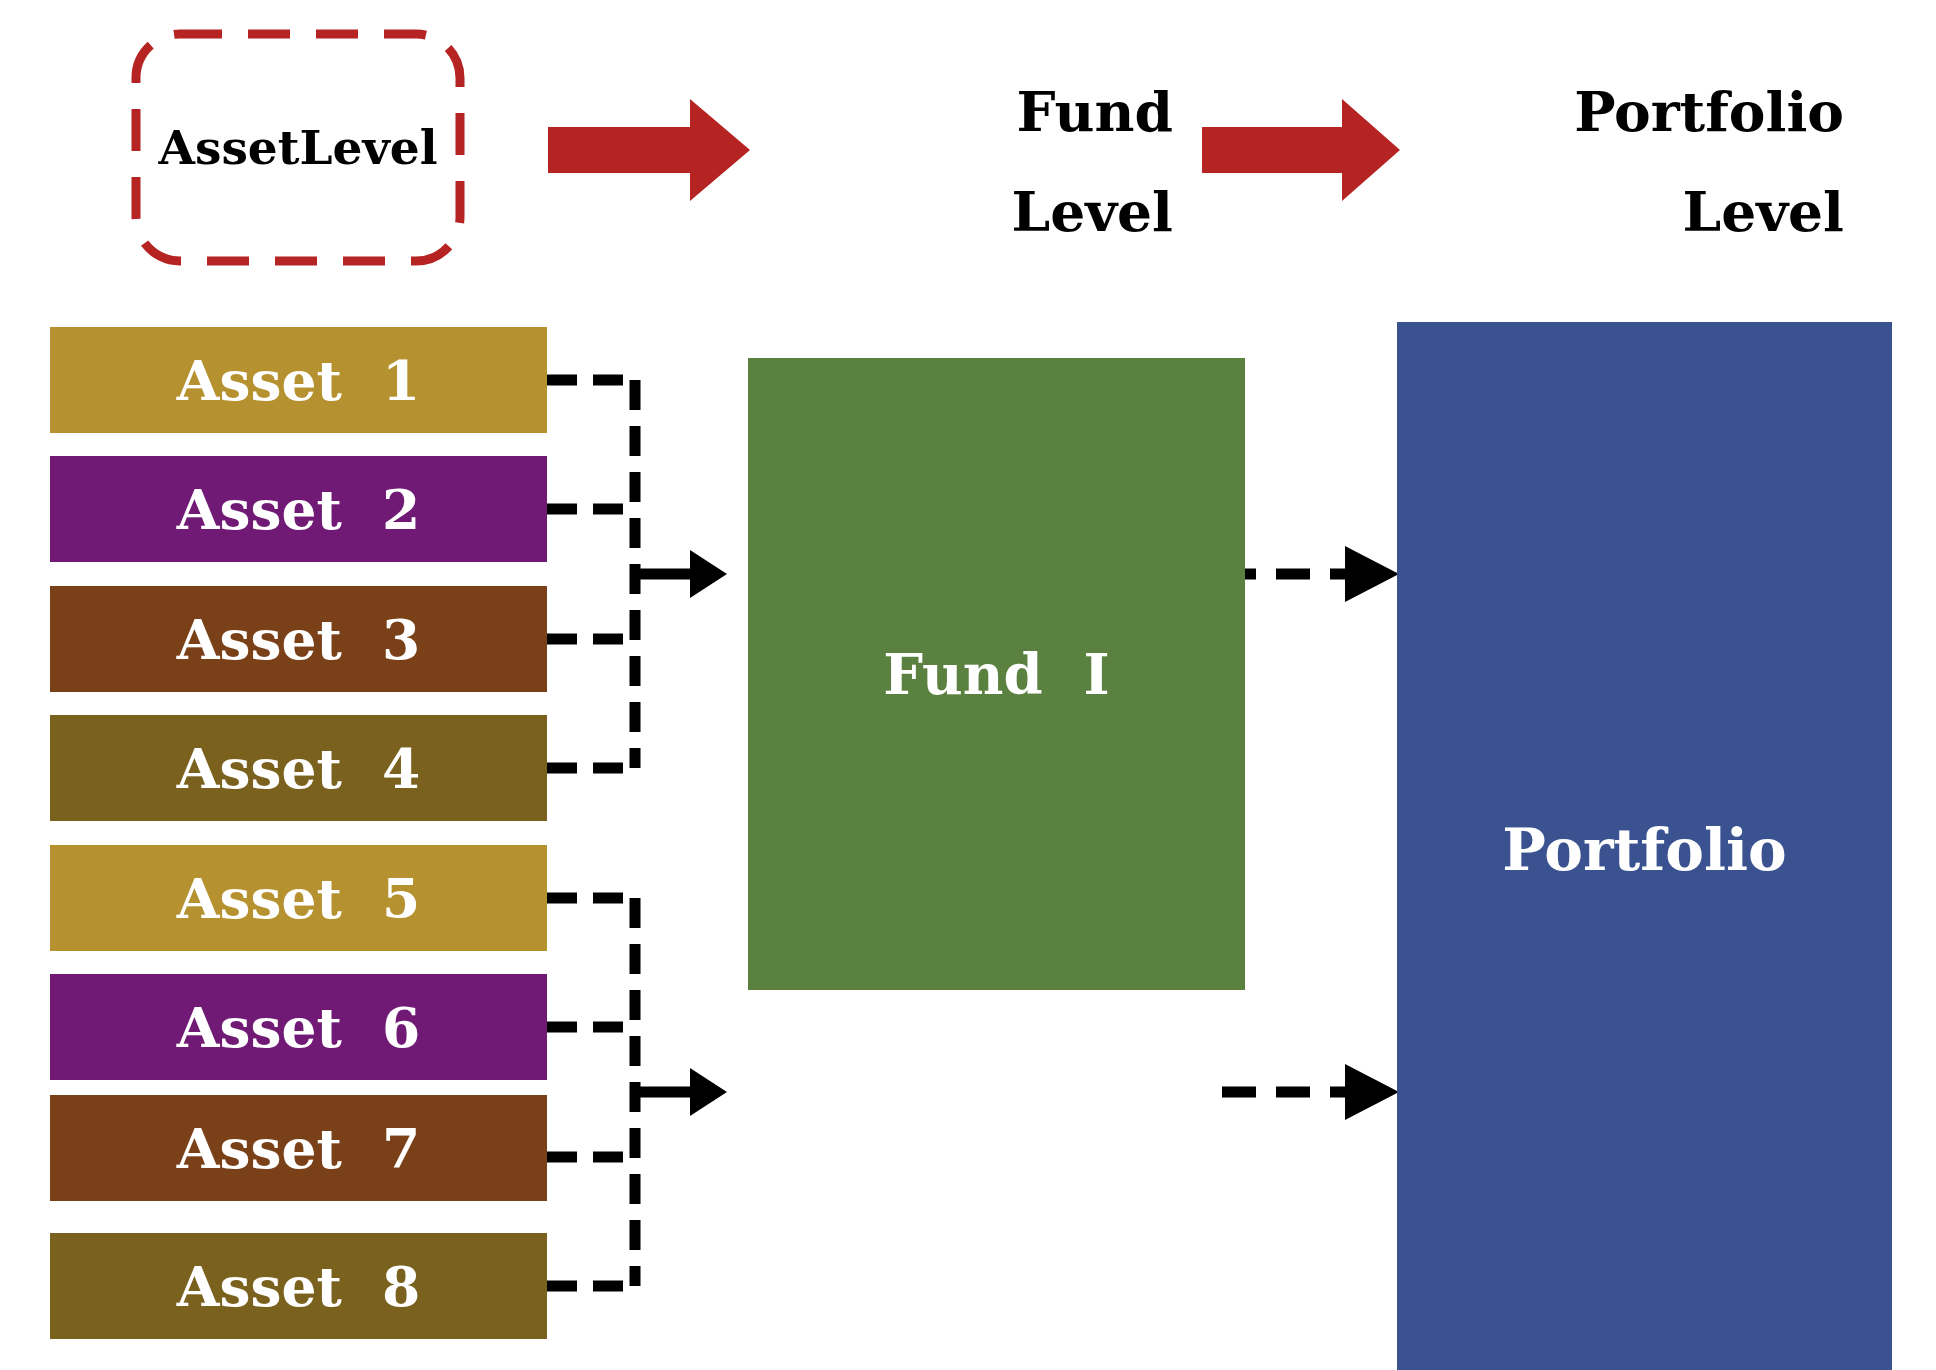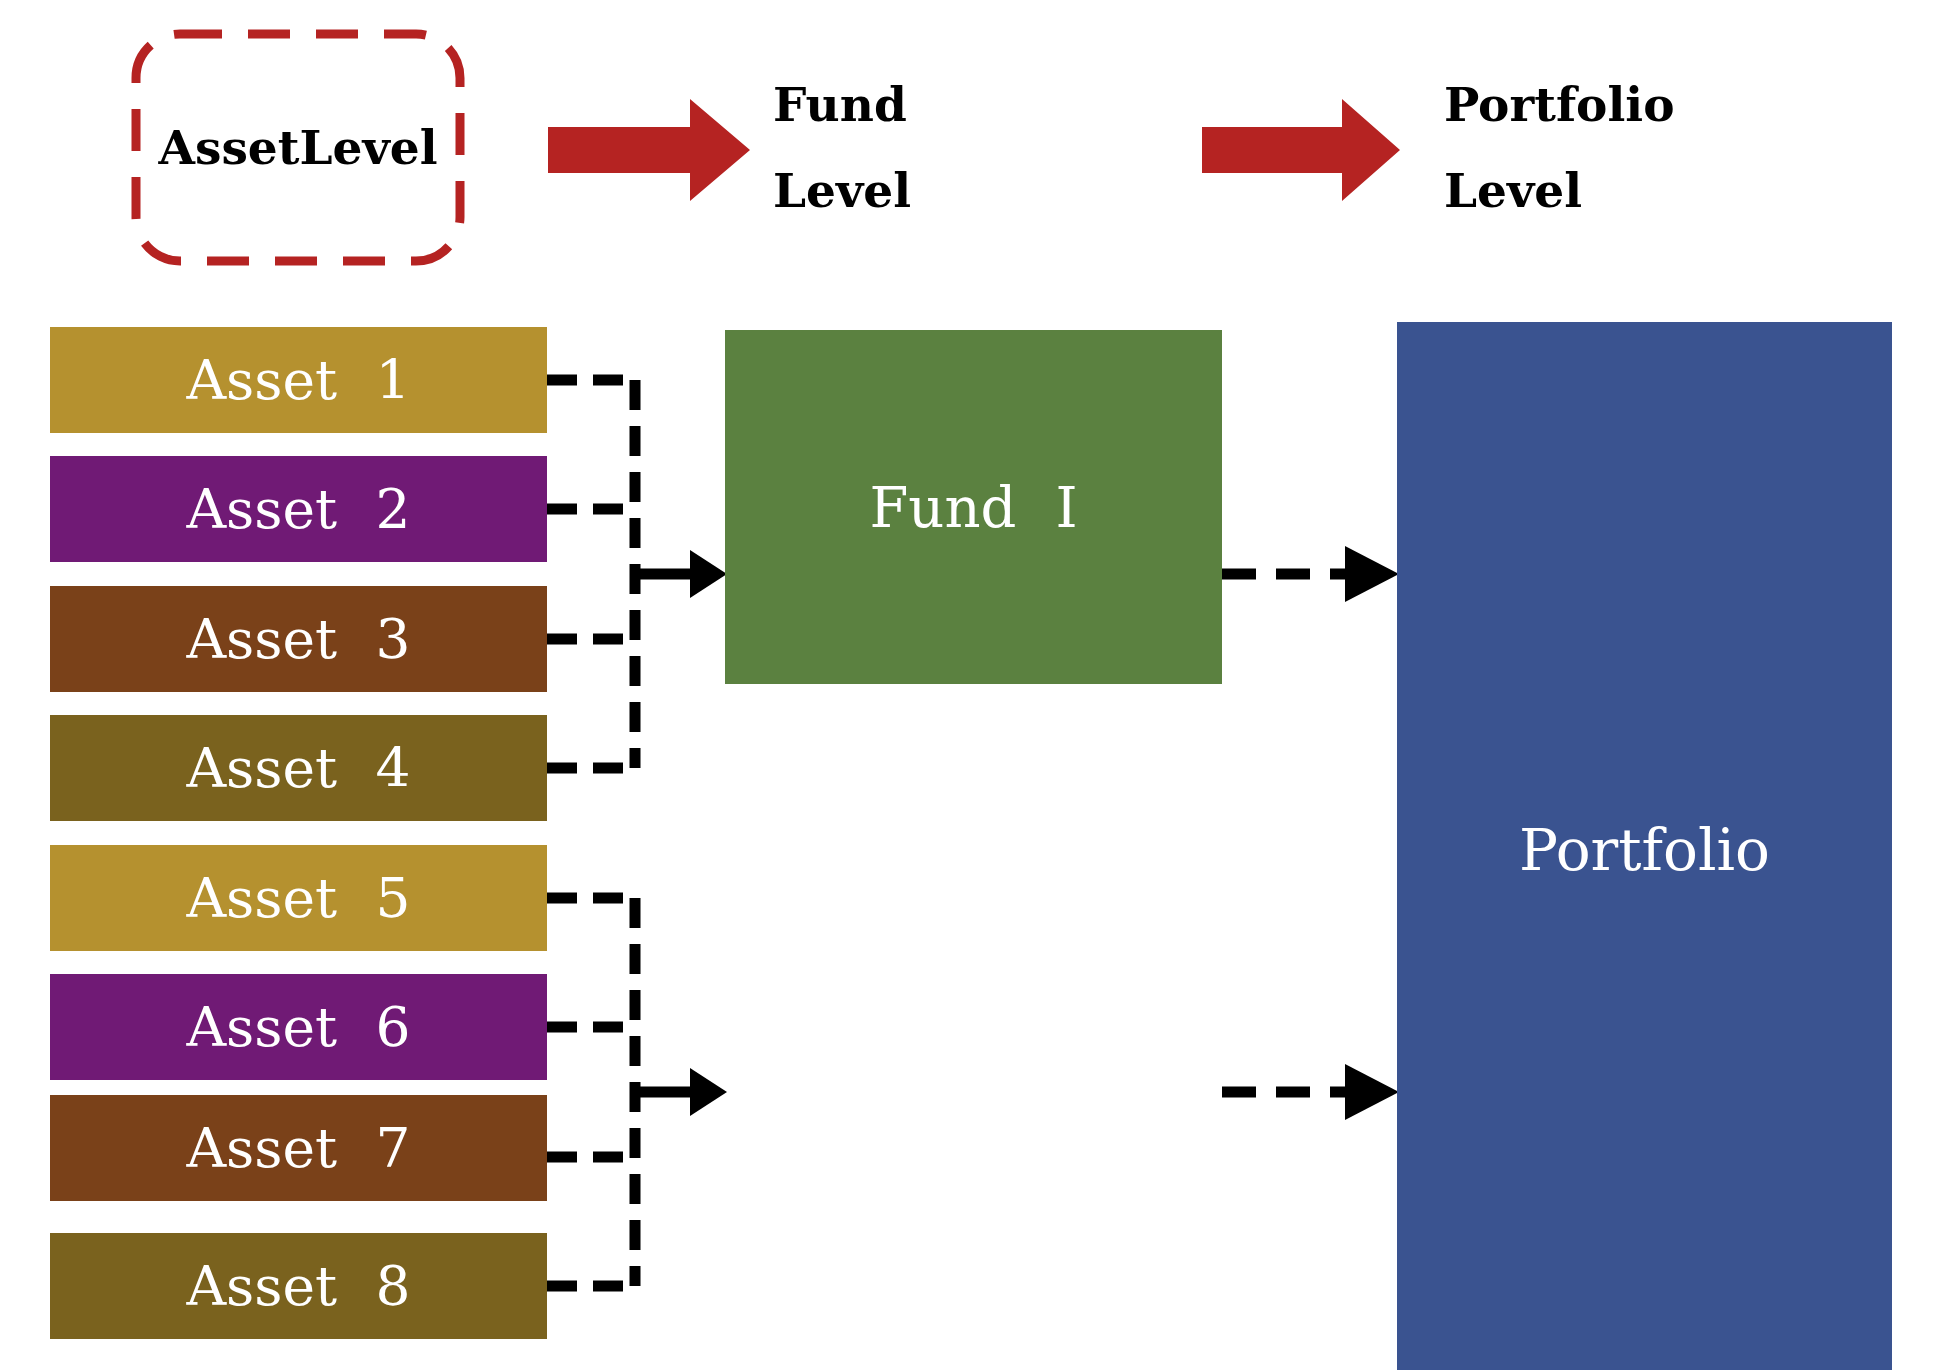--- a/index.html
+++ b/index.html
@@ -2,40 +2,40 @@
 <html><head>
 <meta charset="utf-8">
 <style>
   html,body{margin:0;padding:0;background:#ffffff;}
   .canvas{
     position:relative;width:1936px;height:1370px;background:#ffffff;overflow:hidden;
     font-family:"DejaVu Serif","Liberation Serif",serif;
   }
   .layer{position:absolute;left:0;top:0;width:1936px;height:1370px;}
   .hlabel{
-    position:absolute;text-align:left;color:#000;font-weight:bold;
-    font-size:47px;line-height:1.82;white-space:pre-line;
+    position:absolute;text-align:right;color:#000;font-weight:bold;
+    font-size:55px;line-height:1.82;white-space:pre-line;
   }
   .dashedbox-label{
     position:absolute;left:132px;top:30px;width:332px;height:235px;
     display:flex;flex-direction:row;align-items:center;justify-content:center;
     color:#000;font-weight:bold;font-size:47px;line-height:1.78;text-align:center;
   }
   .box{
     position:absolute;display:flex;align-items:center;justify-content:center;
-    color:#ffffff;font-weight:normal;
+    color:#ffffff;font-weight:bold;
   }
   .asset{left:50px;width:497px;height:106px;font-size:55px;word-spacing:0.38em;}
   .a-top1{top:327px}.a-top2{top:456px}.a-top3{top:586px}.a-top4{top:715px}
   .a-top5{top:845px}.a-top6{top:974px}.a-top7{top:1095px}.a-top8{top:1233px}
   .c-gold{background:#B5912F}
   .c-rust{background:#701a75}
   .c-brown{background:#7A4119}
   .c-olive{background:#7A621E}
-  .fund{left:725px;width:497px;height:354px;font-size:56px;word-spacing:0.38em;background:#5B8140;}
+  .fund{left:748px;width:497px;height:632px;font-size:56px;word-spacing:0.38em;background:#5B8140;margin-top:28px;}
   .fund1{top:330px}.fund2{top:848px}
   .portfolio{left:1397px;top:322px;width:495px;height:1056px;font-size:58px;background:#3A5390;}
 </style>
 </head>
 <body>
 
 <div class="canvas">
 
   <svg class="layer" viewBox="0 0 1936 1370">
 

